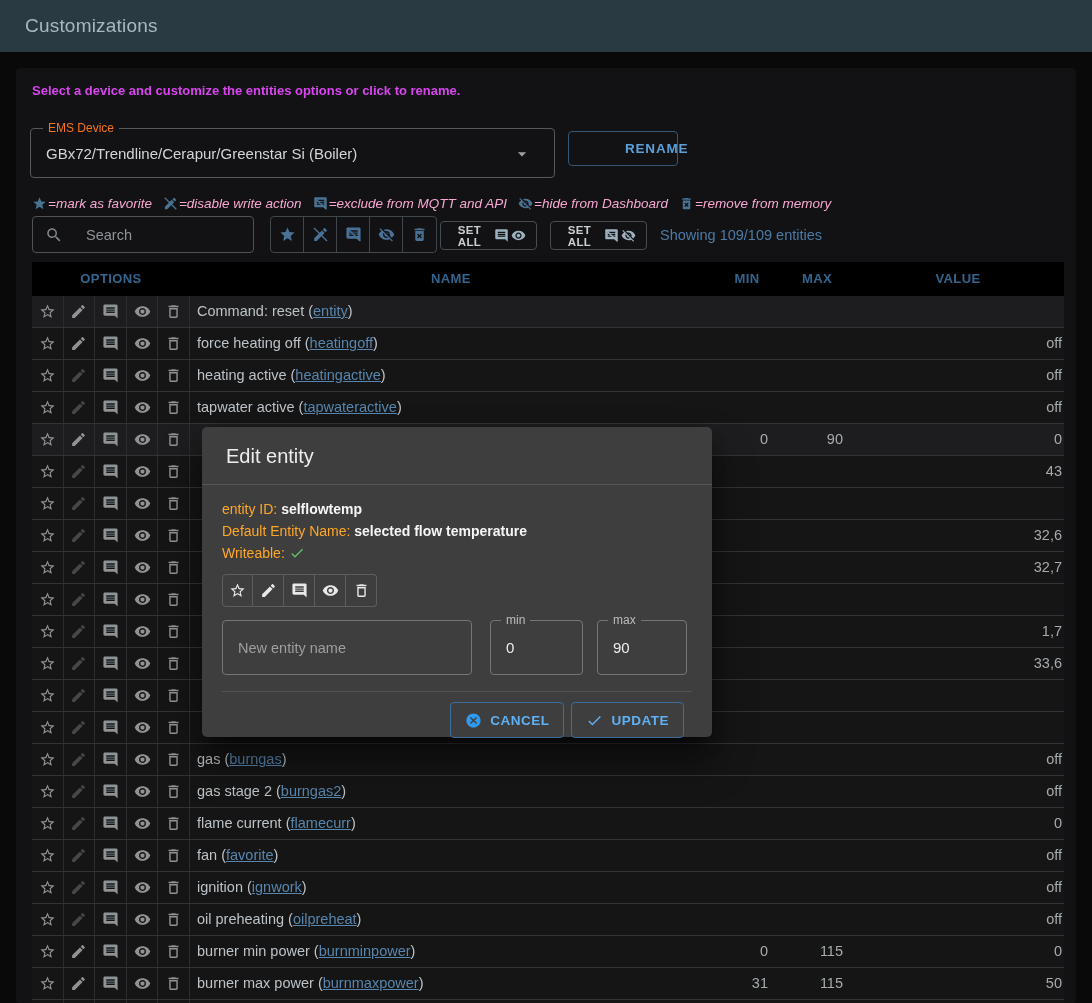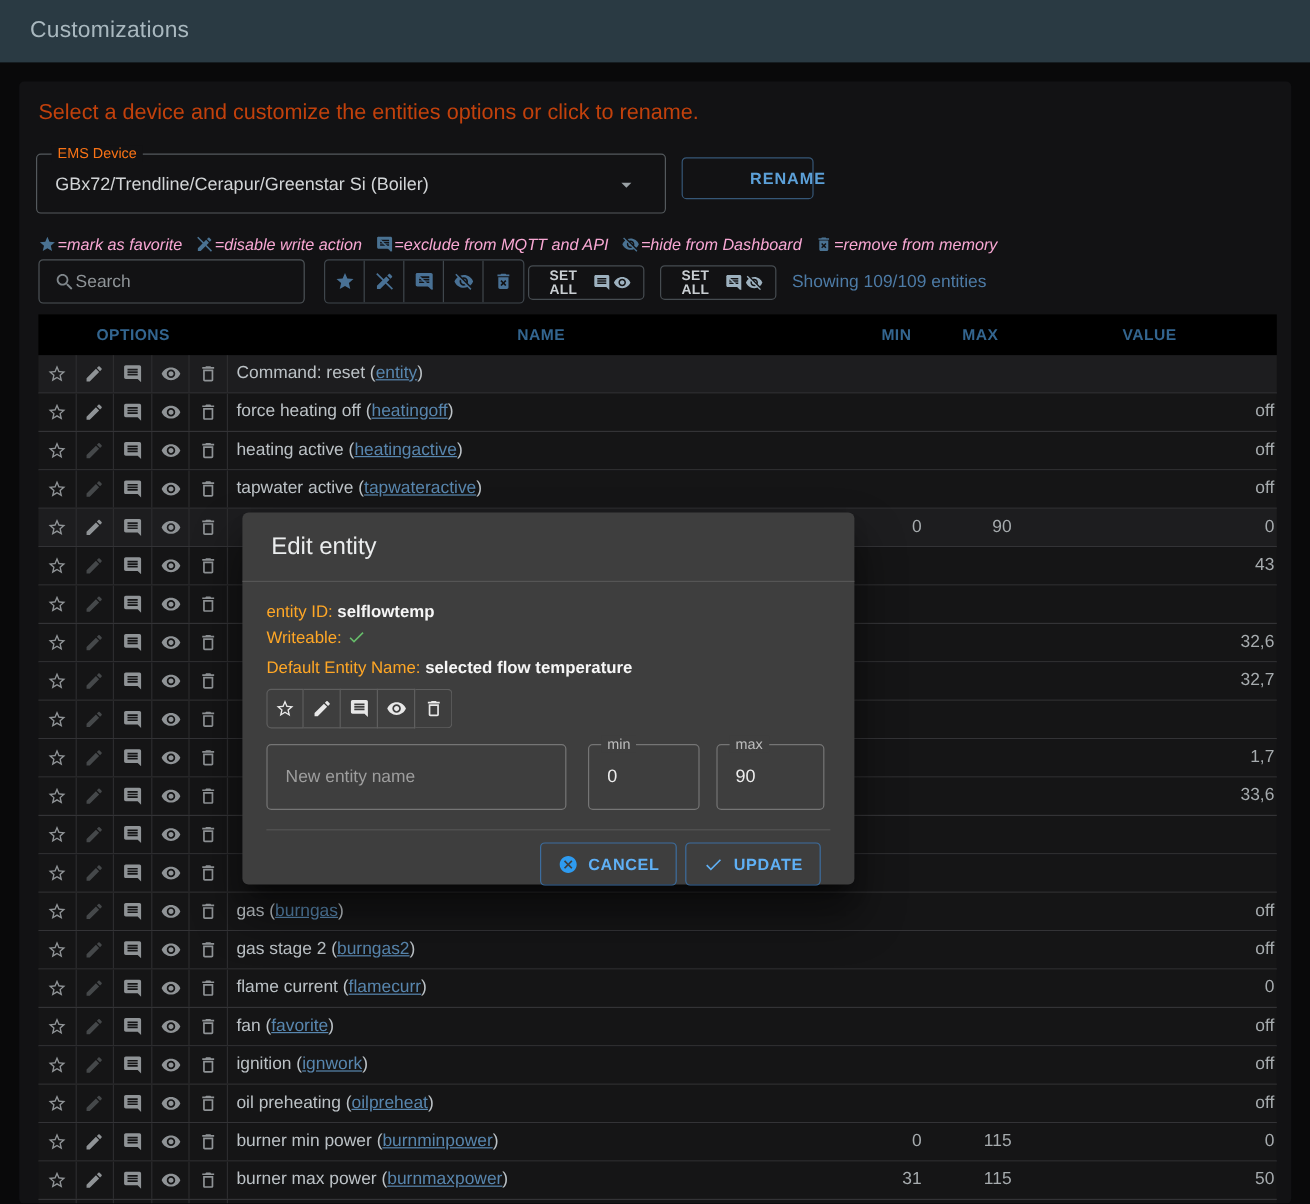--- a/index.html
+++ b/index.html
@@ -8,21 +8,21 @@
 
   
   .appbar { position:absolute; left:0; top:0; width:1092px; height:52px;
     background:#2a3a43; display:flex; align-items:center; padding-left:25px; }
   .appbar-title { font-size:19px; color:#a9b8bf; letter-spacing:.2px; }
 
   
   .panel { position:absolute; left:16px; top:68px; width:1060px; height:935px;
     background:#121214; border-radius:4px; overflow:hidden; }
 
-  .intro { position:absolute; left:16px; top:15px; font-size:18px; color:#c2410c; }
+  .intro { position:absolute; left:16px; top:15px; font-size:13px; color:#d946ef;font-weight:bold; }
 
   
   .select { position:absolute; left:14px; top:60px; width:525px; height:50px;
     border:1px solid #54595d; border-radius:4px; }
   .select-label { position:absolute; left:12px; top:-8px; background:#121214;
     padding:0 5px; font-size:12px; color:#f97316; }
   .select-value { position:absolute; left:15px; top:0; height:100%; display:flex;
     align-items:center; font-size:15px; font-weight:500; color:#d2d5d7; }
   .select-arrow { position:absolute; right:22px; top:15px; width:20px; height:20px; color:#9aa1a5; }
   .select-arrow svg { width:20px; height:20px; }
@@ -35,21 +35,21 @@
 
   
   .legend { position:absolute; left:16px; top:128px; display:flex; align-items:center; gap:11px; }
   .lg-item { display:flex; align-items:center; gap:1px; }
   .lg-ic { color:#4a7292; display:flex; }
   .lg-ic svg { width:15px; height:15px; }
   .lg-tx { font-size:13.5px; color:#f9a8d4;font-style:italic; }
 
   
   .search { position:absolute; left:16px; top:148px; width:222px; height:37px;
-    border:1px solid #4d5357; border-radius:4px; display:flex; align-items:center; padding-left:12px; gap:0; }
+    border:1px solid #4d5357; border-radius:4px; display:flex; align-items:center; padding-left:12px; gap:23px; }
   .search svg { width:18px; height:18px; color:#7f868b; flex:none; }
   .search input { background:none; border:none; outline:none; color:#cfd3d6;
     font-size:14.5px; width:160px; font-family:inherit; }
   .search input::placeholder { color:#8f9498; opacity:1; }
 
   .fgroup { position:absolute; left:254px; top:148px; height:37px; display:flex;
     border:1px solid #3f464c; border-radius:4px; overflow:hidden; }
   .fg-btn { width:33px; height:100%; background:none; border:none; border-right:1px solid #3f464c;
     display:flex; align-items:center; justify-content:center; color:#497195; cursor:pointer; }
   .fg-btn:last-child { border-right:none; }
@@ -1026,28 +1026,28 @@
 </div>
 
 <div class="dialog">
   <div class="dlg-title">Edit entity</div>
   <div class="dlg-content">
     <div class="dlg-line">
       <span class="lbl">entity ID:</span>
       <span class="val">selflowtemp</span>
     </div>
     <div class="dlg-line">
+      <span class="lbl">Default Entity Name:</span>
+      <span class="val">selected flow temperature</span>
+    </div>
+    <div class="dlg-line">
       <span class="lbl">Writeable:</span>
       <span class="dlg-check"><svg viewBox="0 0 24 24" fill="currentColor">
             <path d="M9 16.17L4.83 12l-1.42 1.41L9 19 21 7l-1.41-1.41z"></path>
           </svg></span>
-    </div>
-    <div class="dlg-line">
-      <span class="lbl">Default Entity Name:</span>
-      <span class="val">selected flow temperature</span>
     </div>
     <div class="dlg-group" id="dlg-group">
         <button class="dg-btn">
           <svg viewBox="0 0 24 24" fill="currentColor">
             <path d="M22 9.24l-7.19-.62L12 2 9.19 8.63 2 9.24l5.46 4.73L5.82 21 12 17.27 18.18 21l-1.63-7.03L22 9.24zM12 15.4l-3.76 2.27 1-4.28-3.32-2.88 4.38-.38L12 6.1l1.71 4.04 4.38.38-3.32 2.88 1 4.28L12 15.4z"></path>
           </svg>
         </button>
         <button class="dg-btn">
           <svg viewBox="0 0 24 24" fill="currentColor">
             <path d="M3 17.25V21h3.75L17.81 9.94l-3.75-3.75L3 17.25zM20.71 7.04c.39-.39.39-1.02 0-1.41l-2.34-2.34c-.39-.39-1.02-.39-1.41 0l-1.83 1.83 3.75 3.75 1.83-1.83z"></path>

